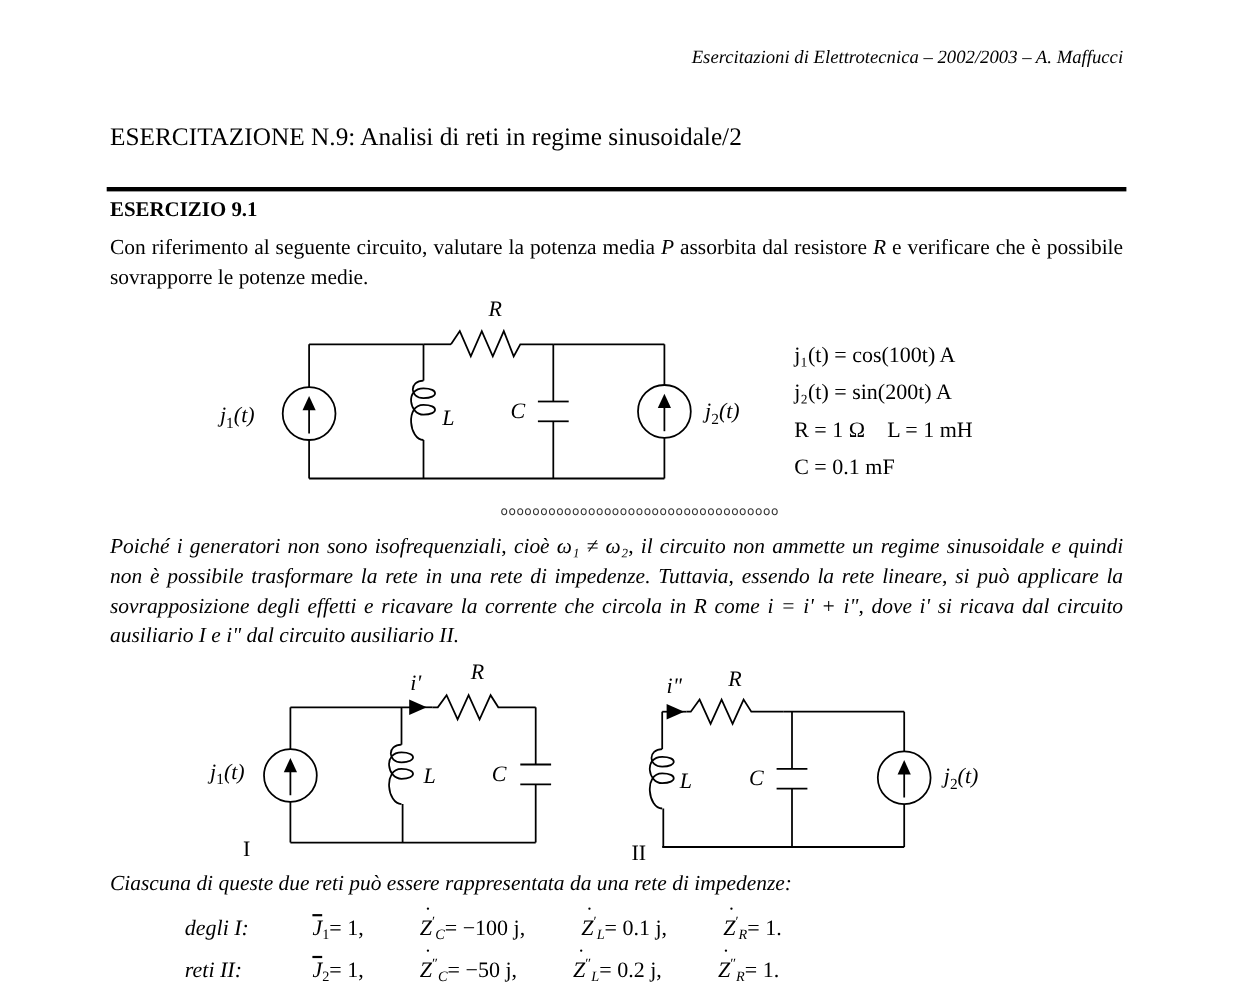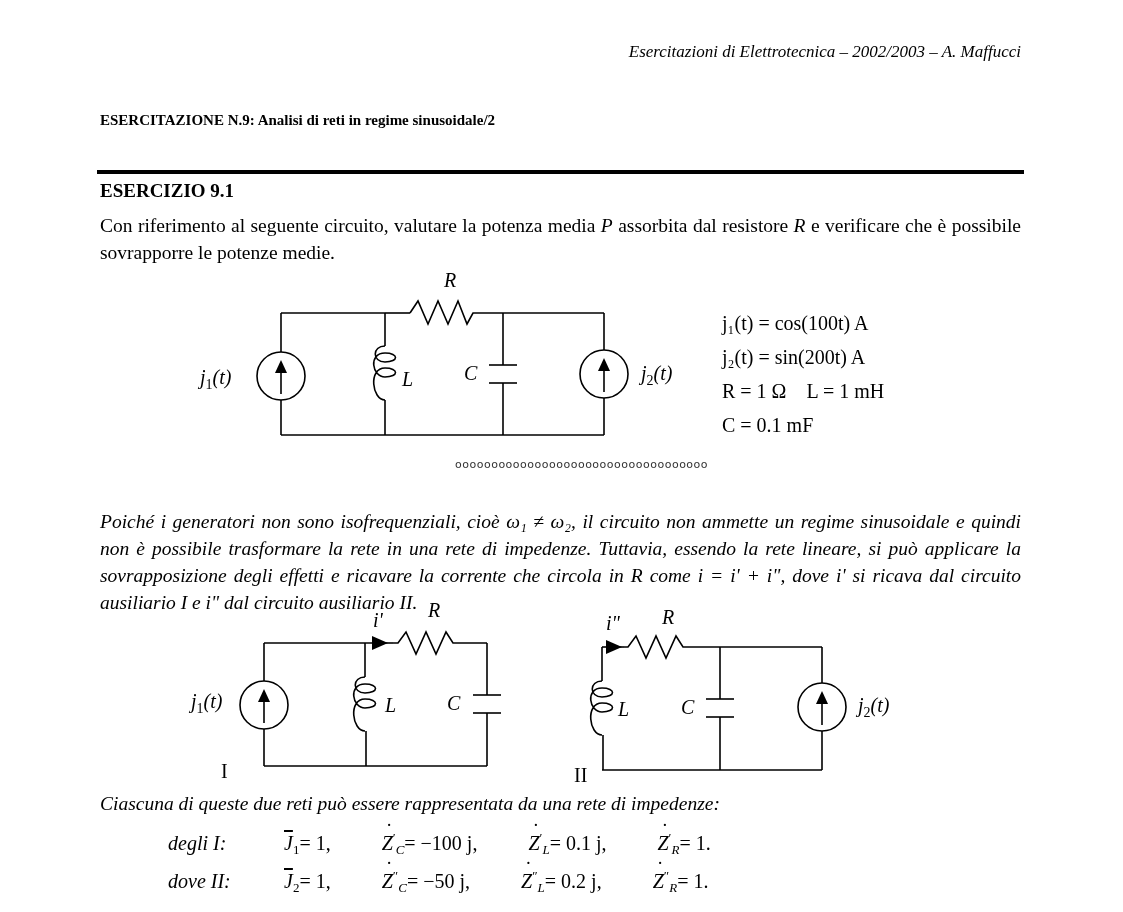--- a/index.html
+++ b/index.html
@@ -1,25 +1,25 @@
 <!DOCTYPE html>
 <html><head>
 <meta charset="utf-8">
 <style>
   html, body { margin: 0; padding: 0; background: #ffffff; }
   body { width: 1123px; height: 912px; position: relative; overflow: hidden;
          font-family: "Liberation Serif", "DejaVu Serif", serif; color: #000; }
   .abs { position: absolute; }
   .header { left: 0; width: 1021px; top: 42px; text-align: right; font-style: italic; font-size: 17px; }
-  .title { left: 100px; top: 112px; font-size: 15px; font-weight: bold; letter-spacing: 0px; }
+  .title { left: 100px; top: 112px; font-size: 23px; font-weight: normal; letter-spacing: 0px; }
   .rule { left: 97px; top: 170px; width: 927px; height: 4px; background: #000; }
   .ex-title { left: 100px; top: 180px; font-size: 19px; font-weight: bold; }
   .para { left: 100px; width: 921px; font-size: 19.5px; line-height: 27px; text-align: justify; text-align-last: left; }
   .p1 { top: 212px; }
-  .p2 { top: 484px; font-style: italic; margin-top: 24px; }
+  .p2 { top: 484px; font-style: italic; }
   .p3 { top: 790px; font-style: italic; }
   i.m { font-style: italic; }
   svg text { font-family: "Liberation Serif", "DejaVu Serif", serif; }
   .params { left: 722px; top: 306px; font-size: 20px; line-height: 34px; font-family: "Liberation Serif", serif; }
   .sep { left: 455px; top: 458px; font-size: 11px; letter-spacing: 0.5px; color: #333; font-family: "DejaVu Sans", sans-serif; }
   .rete { left: 168px; font-size: 20px; }
   .rete1 { top: 830px; }
   .rete2 { top: 868px; }
   .rete span { display: inline-block; }
   .lbl { font-style: italic; width: 95px; }
@@ -152,18 +152,18 @@
 
 <div class="abs rete rete1">
   <span class="lbl">degli I:</span>
   <span class="eq"><span class="ovl">J</span><sub>1</sub><span> = 1,</span></span>
   <span class="eq"><span class="dot">Z</span><sup>′</sup><sub><i>C</i></sub><span> = −100 j,</span></span>
   <span class="eq"><span class="dot">Z</span><sup>′</sup><sub><i>L</i></sub><span> = 0.1 j,</span></span>
   <span class="eq"><span class="dot">Z</span><sup>′</sup><sub><i>R</i></sub><span> = 1.</span></span>
 </div>
 
 <div class="abs rete rete2">
-  <span class="lbl">dove II:</span>
+  <span class="lbl">reti II:</span>
   <span class="eq"><span class="ovl">J</span><sub>2</sub><span> = 1,</span></span>
   <span class="eq"><span class="dot">Z</span><sup>″</sup><sub><i>C</i></sub><span> = −50 j,</span></span>
   <span class="eq"><span class="dot">Z</span><sup>″</sup><sub><i>L</i></sub><span> = 0.2 j,</span></span>
   <span class="eq"><span class="dot">Z</span><sup>″</sup><sub><i>R</i></sub><span> = 1.</span></span>
 </div>
 
 </body></html>

